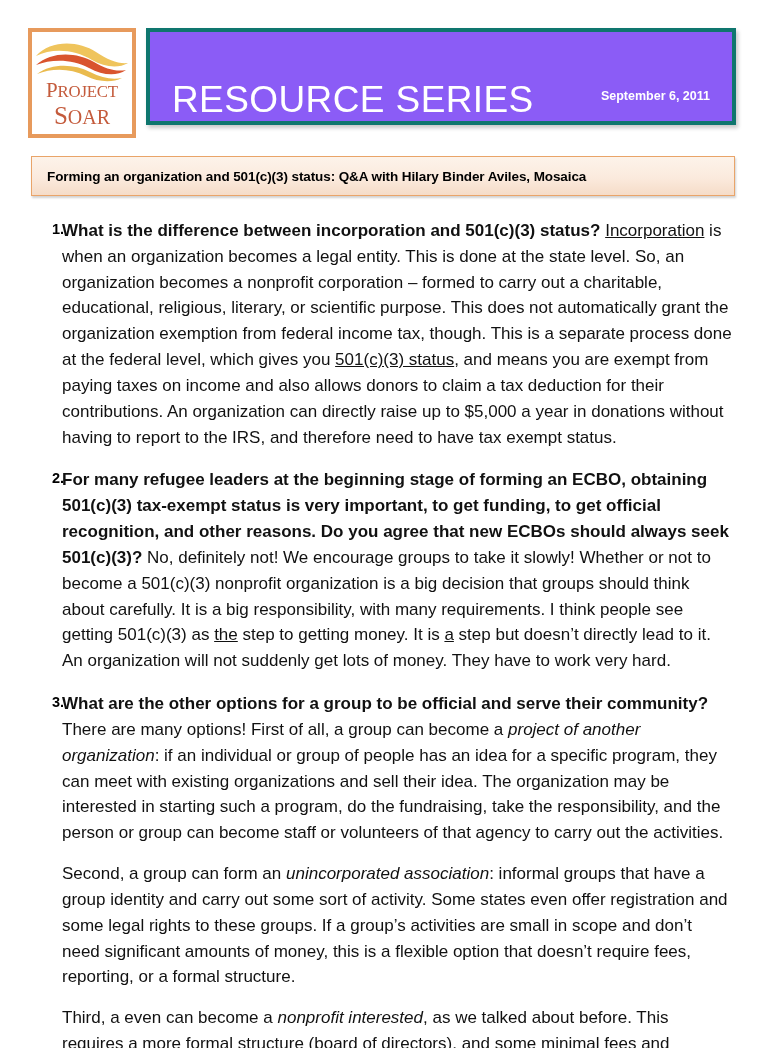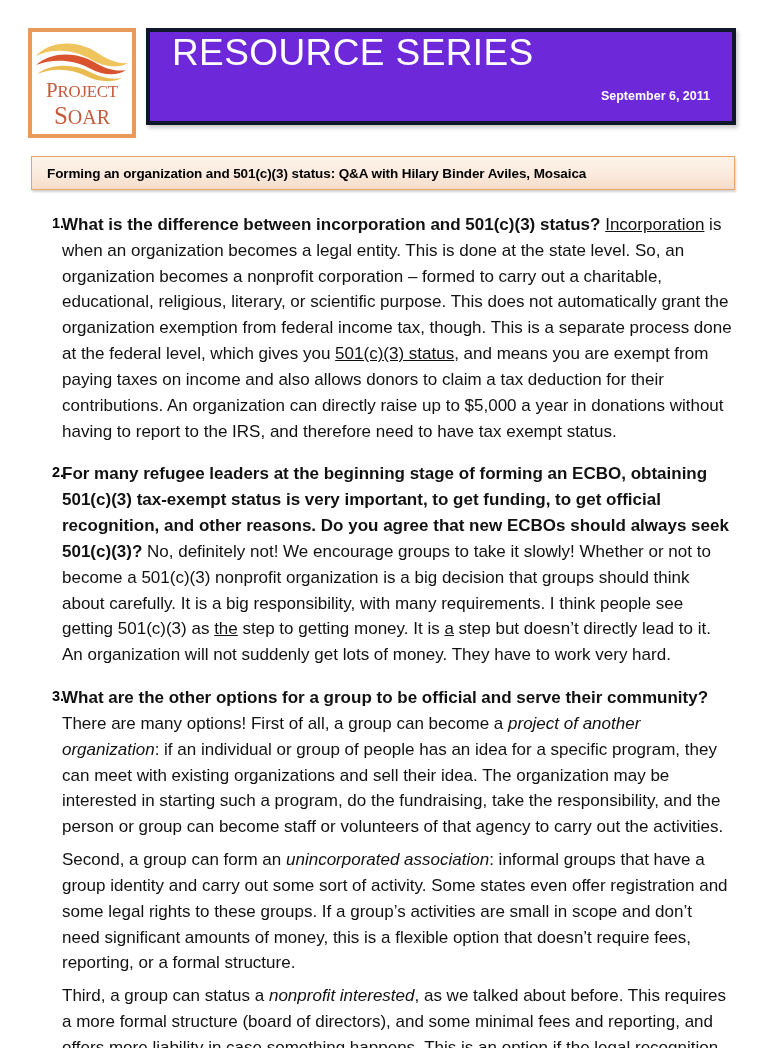--- a/index.html
+++ b/index.html
@@ -79,26 +79,26 @@
     margin-left: 10px;
     position: relative;
     height: 104px;
   }
   .banner {
     position: absolute;
     left: 0;
     top: 0;
     right: 4px;
     height: 97px;
-    background: #6d28d9;
-    border: 4px solid #0f172a;
+    background: #8b5cf6;
+    border: 4px solid #0f766e;
     box-sizing: border-box;
     box-shadow: 2px 3px 4px rgba(0,0,0,0.22);
     display: flex;
-    align-items: flex-start;
+    align-items: flex-end;
   }
   .banner-title {
     color: #ffffff;
     font-size: 37px;
     font-weight: normal;
     letter-spacing: 0.4px;
     margin-left: 22px;
     white-space: nowrap;
   }
   .banner-date {
@@ -116,21 +116,21 @@
     margin: 8px 40px 0 0;
     color: #E7934F;
     font-size: 14px;
     font-weight: bold;
     letter-spacing: 0.1px;
   }
 
   
   .title-bar {
     margin: 6px 33px 0 31px;
-    height: 34px;
+    height: 40px;
     background: linear-gradient(to bottom, #FDF3EA 0%, #FBEADD 55%, #F5DCC8 100%);
     border: 1px solid #E9A469;
     box-sizing: border-box;
     display: flex;
     align-items: center;
     box-shadow: 1px 2px 2px rgba(0,0,0,0.18);
   }
   .title-bar-text {
     font-size: 13.5px;
     font-weight: bold;
@@ -162,21 +162,21 @@
     box-sizing: border-box;
   }
   .qa-body {
     flex: 1 1 auto;
     font-size: 17px;
     line-height: 1.52;
     color: #111;
     text-align: left;
   }
   .qa-body p { margin: 0; }
-  .qa-body p + p { margin-top: 7px; }
+  .qa-body p + p { margin-top: 15px; }
 
   .q { font-weight: bold; }
   .u { text-decoration: underline; }
   .it { font-style: italic; }
 </style>
 </head>
 <body>
 
 <div class="page">
 
@@ -220,18 +220,18 @@
         <div class="qa-num">2.</div>
         <div class="qa-body">
           <p><span class="q">For many refugee leaders at the beginning stage of forming an ECBO, obtaining 501(c)(3) tax-exempt status is very important, to get funding, to get official recognition, and other reasons.  Do you agree that new ECBOs should always seek 501(c)(3)?</span><span>  No, definitely not!  We encourage groups to take it slowly!  Whether or not to become a 501(c)(3) nonprofit organization is a big decision that groups should think about carefully.  It is a big responsibility, with many requirements.  I think people see getting 501(c)(3)  as </span><span class="u">the</span><span> step to getting money.  It is </span><span class="u">a</span><span> step but doesn’t directly lead to it.  An organization will not suddenly get lots of money.  They have to work very hard.</span></p>
         </div>
       </div>
       <div class="qa-item">
         <div class="qa-num">3.</div>
         <div class="qa-body">
           <p><span class="q">What are the other options for a group to be official and serve their community?</span><br><span>There are many options!  First of all, a group can become a </span><span class="it">project of another organization</span><span>: if an individual or group of people has an idea for a specific program, they can meet with existing organizations and sell their idea.  The organization may be interested in starting such a program, do the fundraising, take the responsibility, and the person or group can become staff or volunteers of that agency to carry out the activities.</span></p>
           <p><span>Second, a group can form an </span><span class="it">unincorporated association</span><span>: informal groups that have a group identity and carry out some sort of activity.  Some states even offer registration and some legal rights to these groups. If a group’s activities are small in scope and don’t need significant amounts of money, this is a flexible option that doesn’t require fees, reporting, or a formal structure.</span></p>
-          <p><span>Third, a group can status a </span><span class="it">nonprofit interested</span><span>, as we talked about before.  This requires a more formal structure (board of directors), and some minimal fees and reporting, and offers more liability in case something happens.  This is an option if the legal recognition and liability protection are important.</span></p>
+          <p><span>Third, a even can become a </span><span class="it">nonprofit interested</span><span>, as we talked about before.  This requires a more formal structure (board of directors), and some minimal fees and reporting, and offers more liability in case something happens.  This is an option if the legal recognition and liability protection are important.</span></p>
         </div>
       </div>
     </div>
 
 </div>
 
 </body></html>

